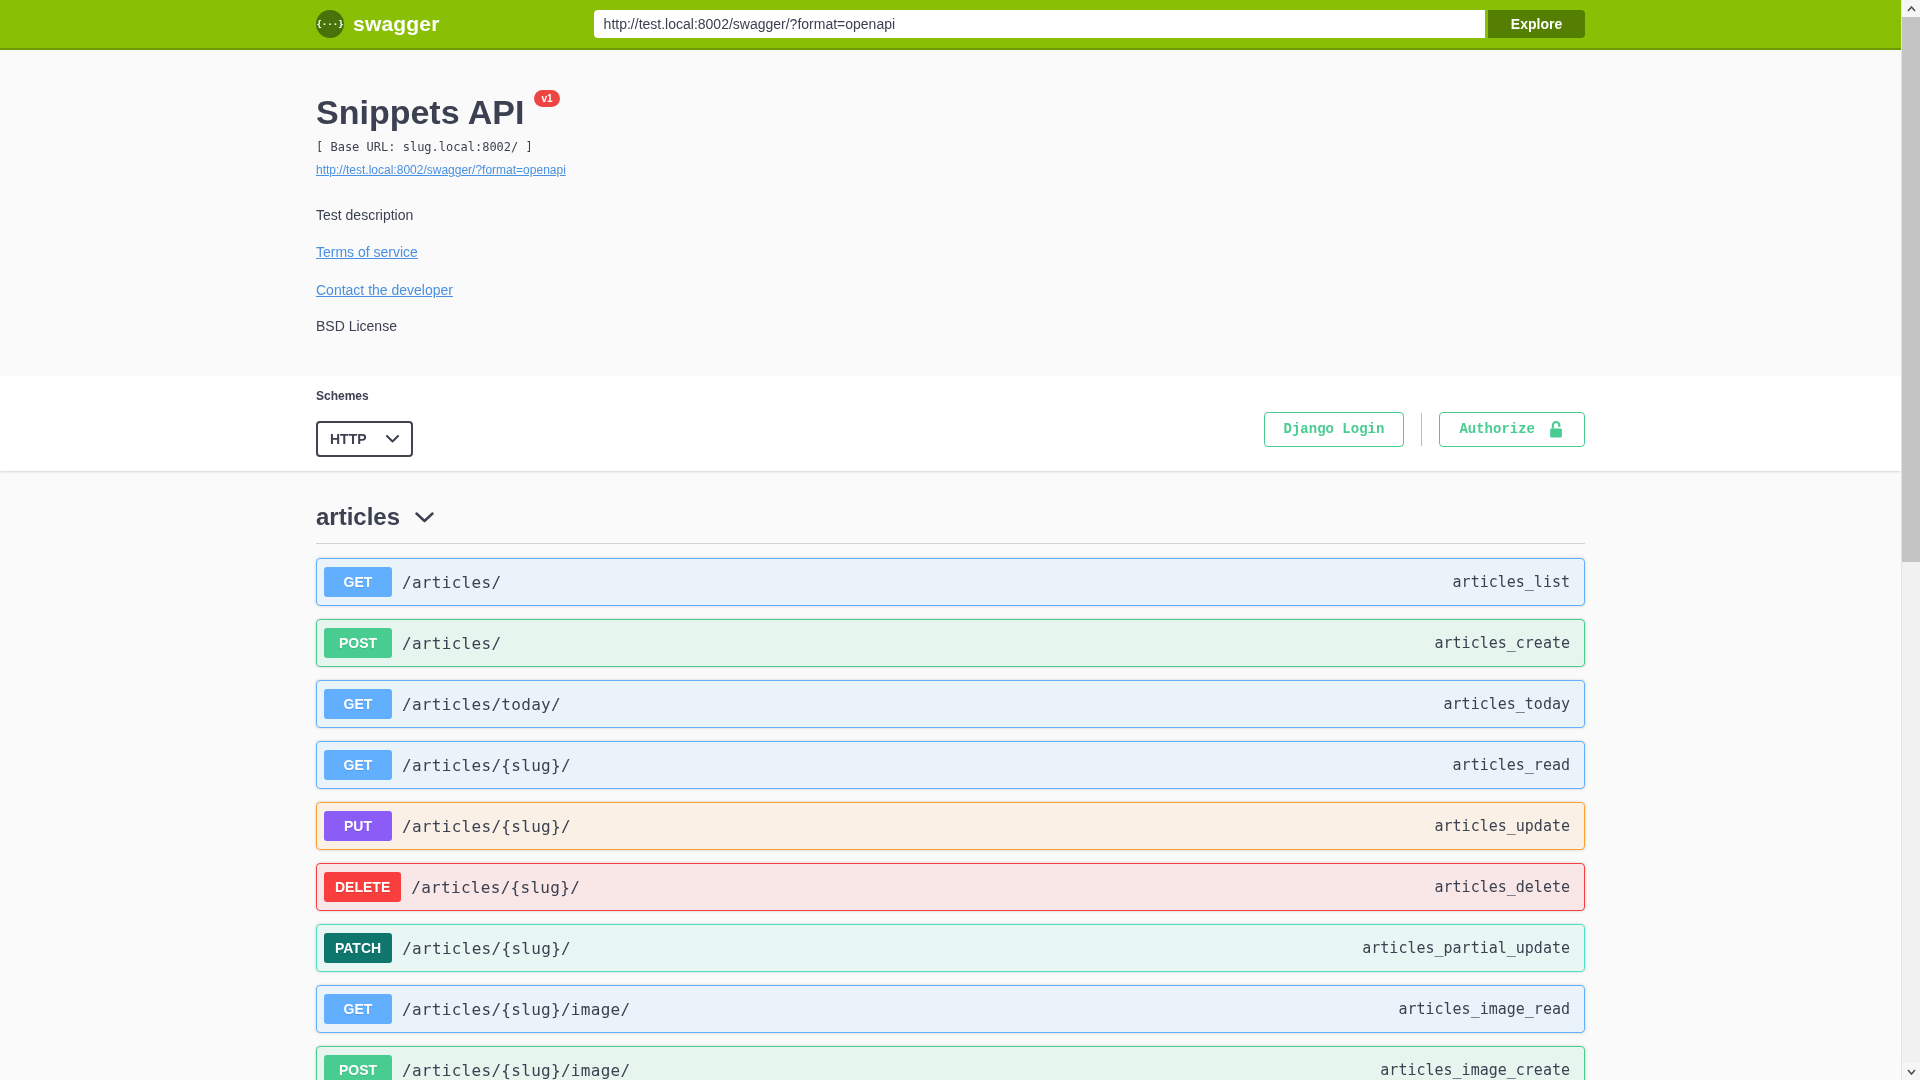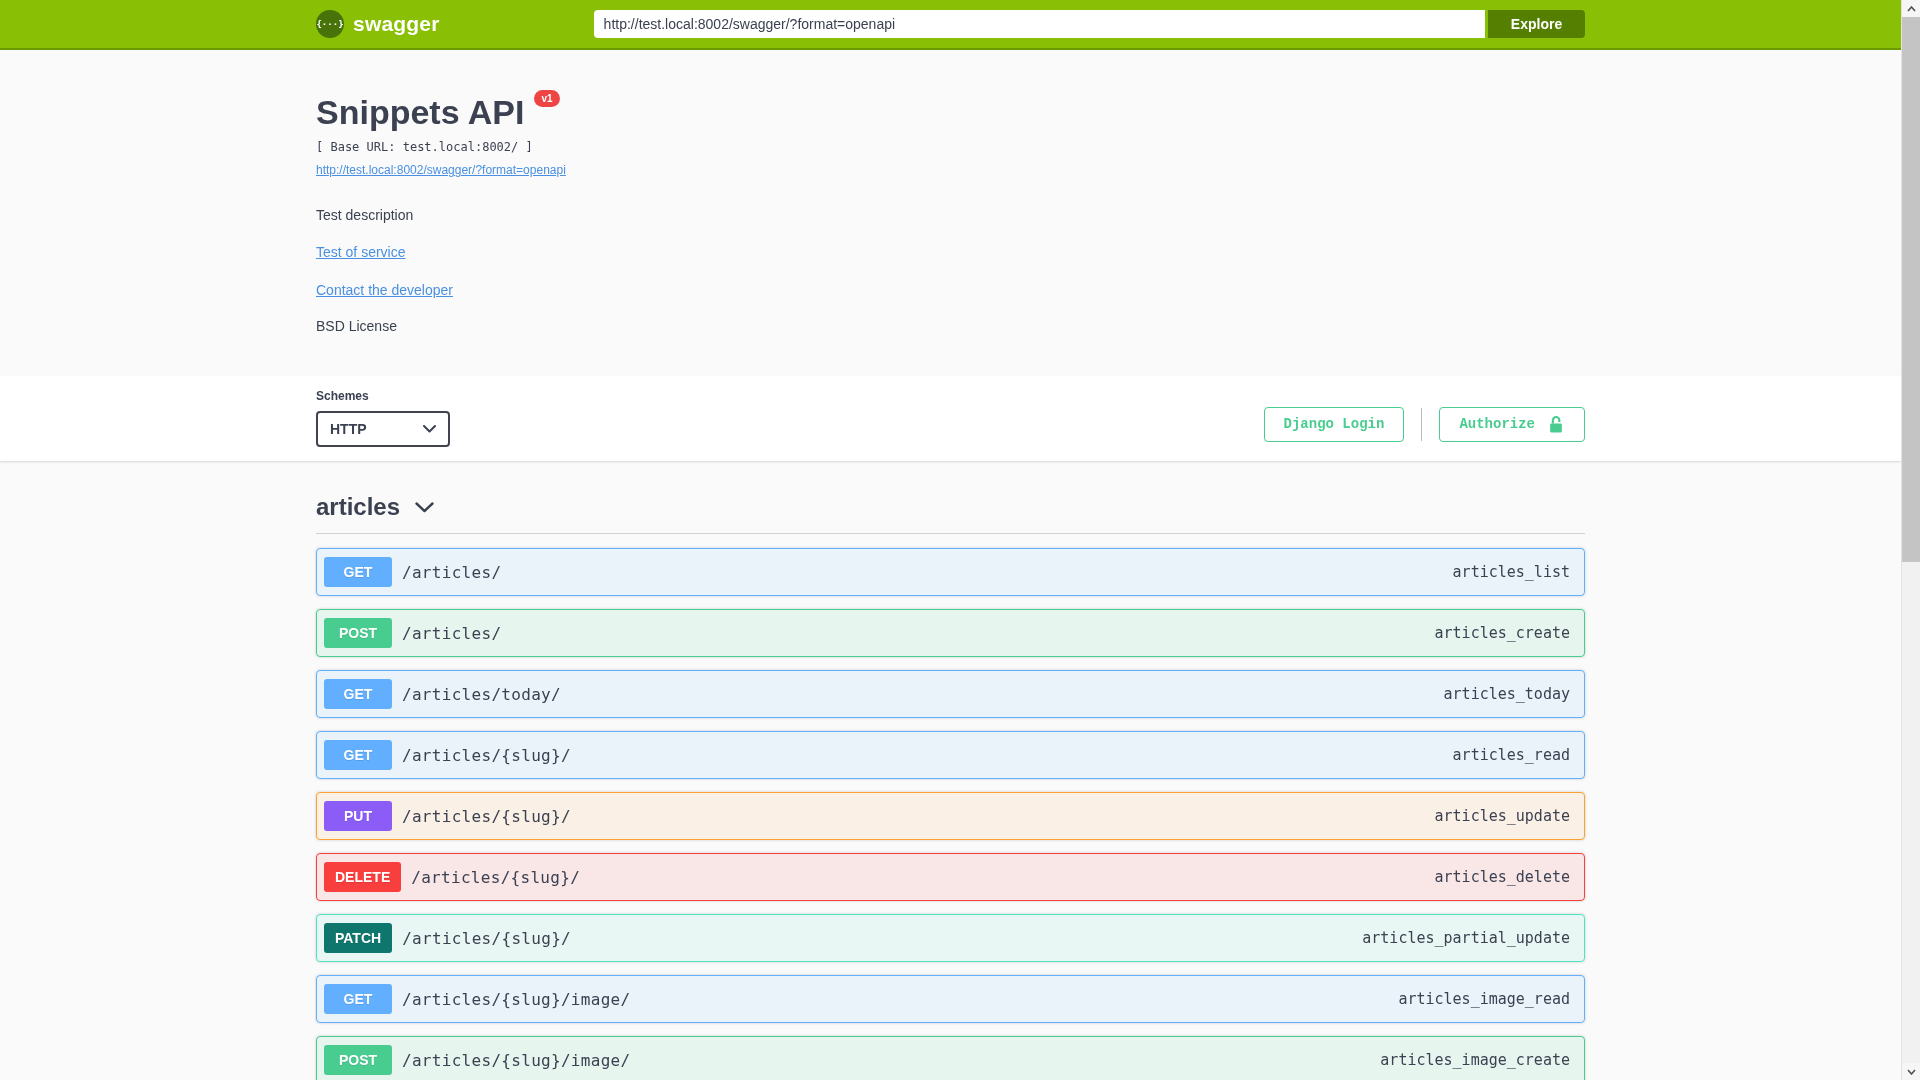--- a/index.html
+++ b/index.html
@@ -57,23 +57,23 @@
   .description { margin-top:29px; font-size:14px; color:#3b4151; }
   .info-link {
     display:inline-block; margin-top:21px; font-size:14px; color:#4990e2;
     text-decoration:underline; cursor:pointer;
   }
   .license-text { margin-top:19px; font-size:14px; color:#3b4151; }
 
   
   .scheme-container { background:#fff; box-shadow:0 1px 2px 0 rgba(0,0,0,.15); padding:13px 0 14px 0; }
   .scheme-inner { display:flex; justify-content:space-between; align-items:center; }
-  .schemes-label { display:block; font-size:12px; font-weight:bold; color:#3b4151; margin-bottom:8px; }
+  .schemes-label { display:block; font-size:12px; font-weight:bold; color:#3b4151; margin-bottom:18px; }
   .scheme-select {
-    width:134px; height:36px; border:2px solid #41444e; border-radius:4px; background:#fff;
+    width:97px; height:36px; border:2px solid #41444e; border-radius:4px; background:#fff;
     display:flex; align-items:center; justify-content:space-between; padding:0 12px;
     font-weight:bold; font-size:14px; color:#3b4151; cursor:pointer;
   }
   .auth-wrapper { display:flex; align-items:center; margin-top:12px; }
   .btn-green {
     height:35px; padding:0 19px; border:1.5px solid #49cc90; border-radius:4px;
     background:transparent; color:#49cc90; font-weight:bold; font-size:14px;
     display:flex; align-items:center; gap:12px; cursor:pointer;
     font-family:Liberation Mono, monospace;
   }
@@ -134,24 +134,24 @@
         <button class="explore-btn">Explore</button>
       </div>
     </div>
   </div>
 
   <div class="wrapper info-section">
     <h1 class="api-title">
       <span>Snippets API</span>
       <span class="version-badge">v1</span>
     </h1>
-    <div class="base-url">[ Base URL: test.local:8002/ ]</div>
+    <div class="base-url">[ Base URL: slug.local:8002/ ]</div>
     <a class="spec-link">http://test.local:8002/swagger/?format=openapi</a>
     <div class="description">Test description</div>
-    <div><a class="info-link">Test of service</a></div>
+    <div><a class="info-link">Terms of service</a></div>
     <div><a class="info-link">Contact the developer</a></div>
     <div class="license-text">BSD License</div>
   </div>
 
   <div class="scheme-container">
     <div class="wrapper scheme-inner">
       <div class="schemes">
         <label class="schemes-label">Schemes</label>
         <div class="scheme-select">
           <span>HTTP</span>

